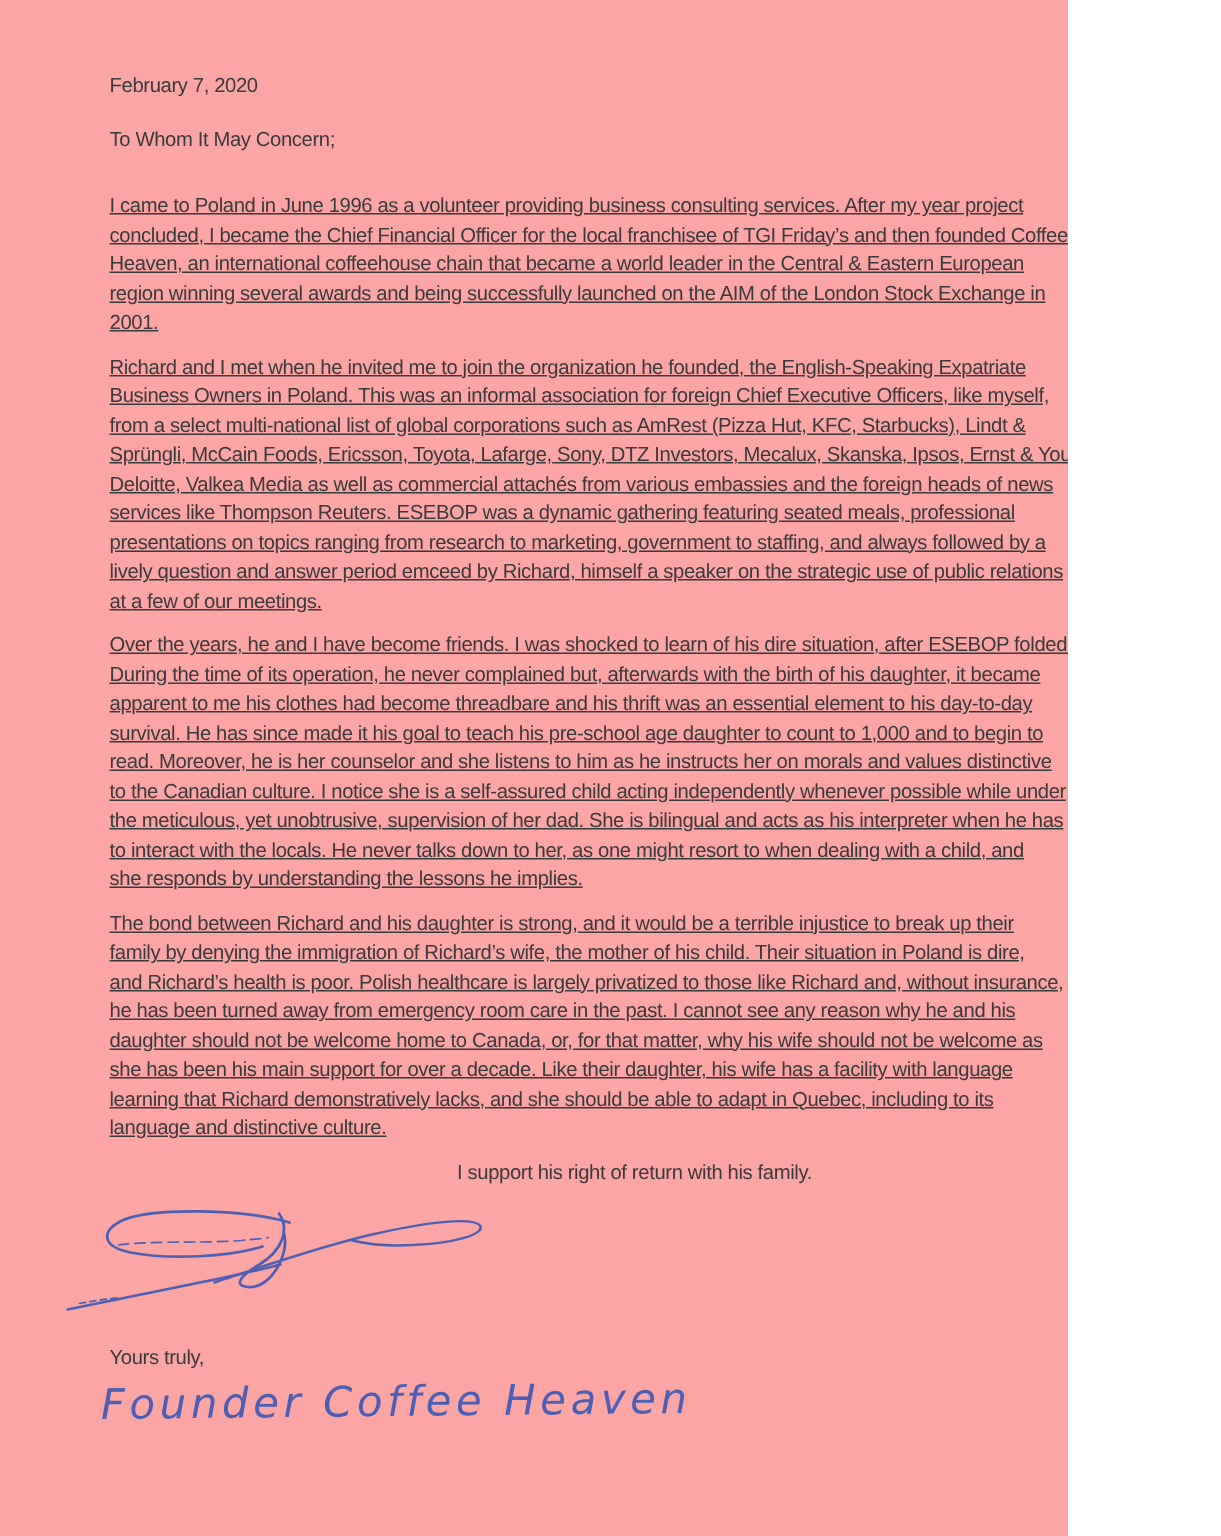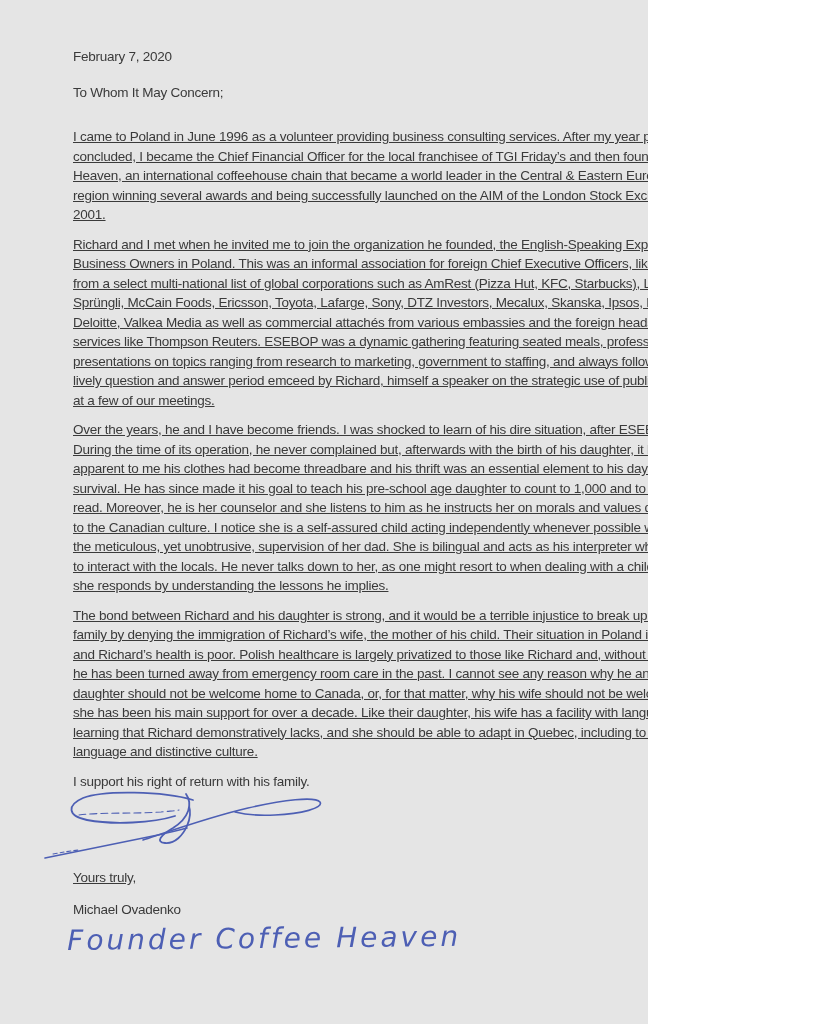--- a/index.html
+++ b/index.html
@@ -1,48 +1,48 @@
 <!DOCTYPE html>
 <html><head>
 <meta charset="utf-8">
 <style>
   * { margin: 0; padding: 0; box-sizing: border-box; }
   html, body { background: #ffffff; }
   .page {
     position: relative;
-    width: 648px;
+    width: 712px;
     height: 1024px;
-    background: #e5e5e5;
+    background: #fca5a5;
     overflow: hidden;
     font-family: "Liberation Sans", sans-serif;
     color: #383838;
   }
   .letter {
     position: absolute;
     left: 73px;
     top: 47px;
     width: 700px;
   }
   .line-block {
     font-size: 13.5px;
     line-height: 19.5px;
     letter-spacing: -0.25px;
     color: #3a3a3a;
     white-space: pre;
   }
   .date { margin-bottom: 16px; }
   .salutation { margin-bottom: 25px; }
   .para { margin-bottom: 10px; text-decoration: underline; }
-  .closing { margin-bottom: 1px; }
+  .closing { margin-bottom: 16px; text-align: center; }
   .signature-wrap {
     margin-top: -4px;
     margin-left: -30px;
     height: 80px;
   }
-  .valediction { margin-top: 0; text-decoration: underline; }
+  .valediction { margin-top: 12px; }
   .signer-name { margin-top: 12px; }
   .handwritten {
     margin-top: 2px;
     margin-left: -6px;
     font-family: "DejaVu Sans", sans-serif;
     font-style: italic;
     font-size: 28px;
     line-height: 40px;
     letter-spacing: 3px;
     color: #4d5fb4;
@@ -115,18 +115,17 @@
         <path d="M 100 52 C 130 42, 170 28, 205 20 C 240 12, 272 8, 277 14 C 281 20, 258 26, 232 27 C 214 28, 200 26, 192 24" stroke-width="1.6"></path>
 
         <path d="M 2 70 C 30 64, 70 56, 110 48 C 125 45, 136 42, 144 40" stroke-width="1.6"></path>
 
         <path d="M 10 66 C 20 64, 28 63, 36 62" stroke-width="1.1" stroke-dasharray="4 3"></path>
       </svg>
     </div>
 
     <div class="line-block valediction">Yours truly,</div>
 
-    <div class="line-block signer-name">Michael Ovadenko</div>
 
     <div class="handwritten">Founder Coffee Heaven</div>
 
   </div>
 </div>
 
 </body></html>

